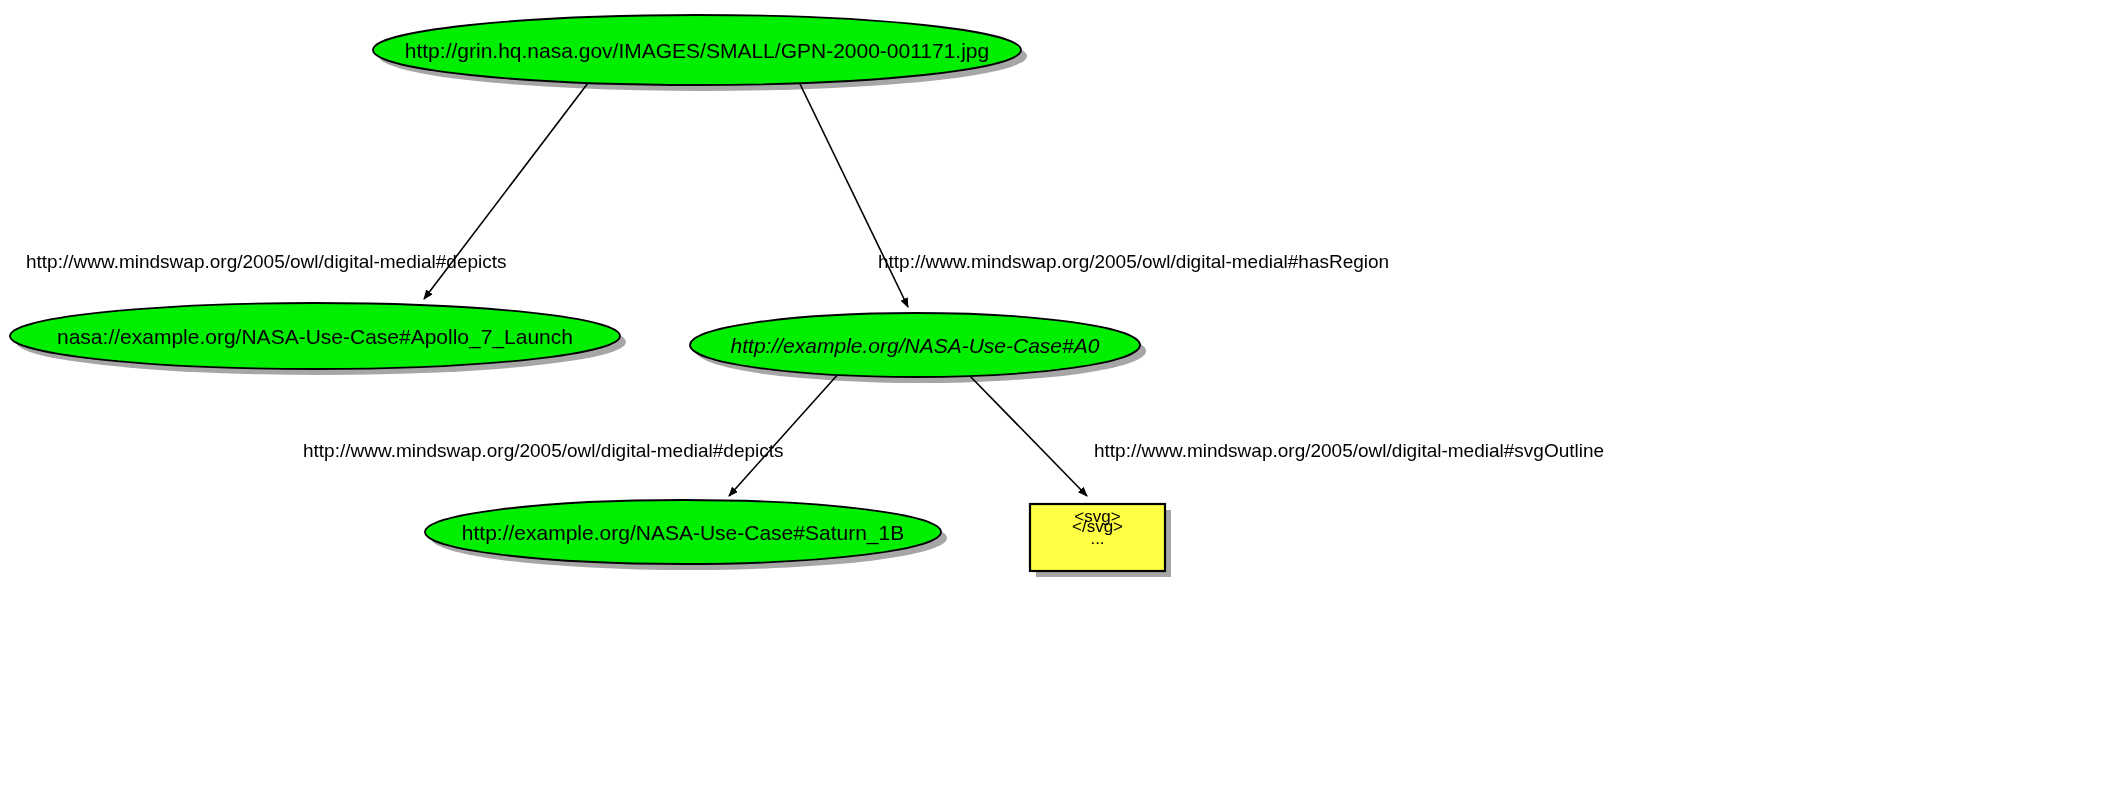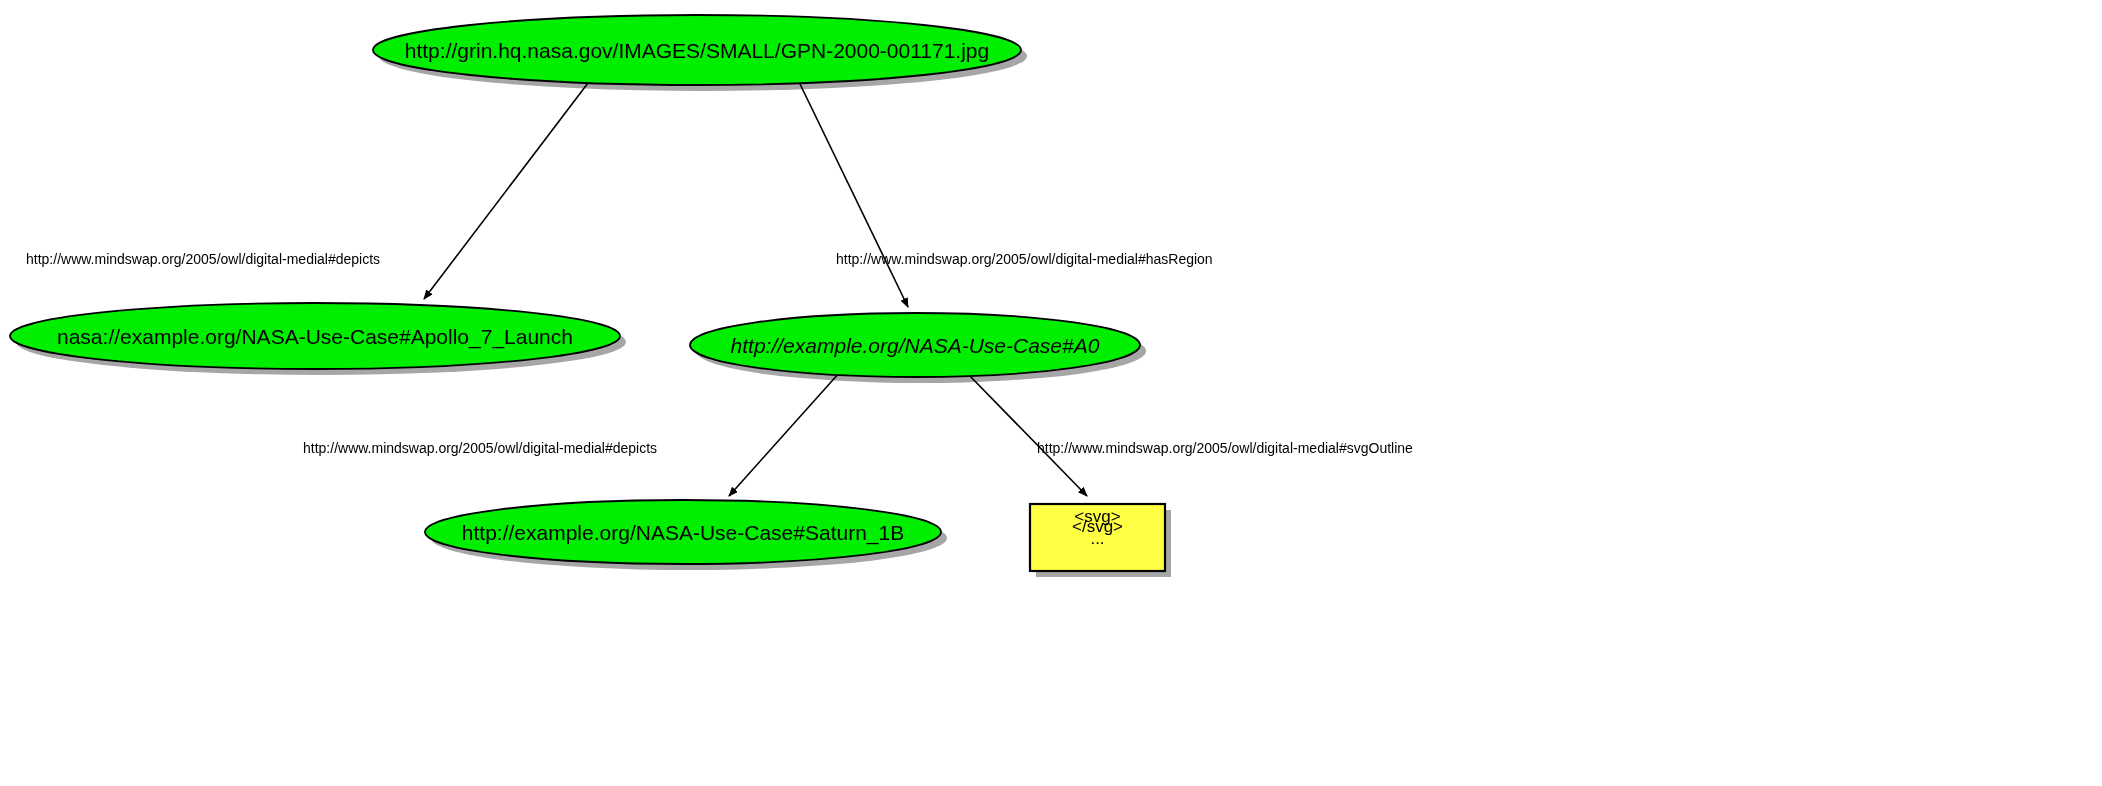--- a/index.html
+++ b/index.html
@@ -21,21 +21,21 @@
   }
   #graph-svg {
     position: absolute;
     left: 0;
     top: 0;
     width: 2102px;
     height: 786px;
   }
   .edge-label {
     position: absolute;
-    font-size: 14px;
+    font-size: 19px;
     color: #000000;
     white-space: nowrap;
     line-height: 1;
   }
   .node-label {
     position: absolute;
     font-size: 21px;
     color: #000000;
     white-space: nowrap;
     line-height: 1;
@@ -88,18 +88,18 @@
 
   <div id="label-layer">
       <div class="node-label" style="left: 697px; top: 50px;">http://grin.hq.nasa.gov/IMAGES/SMALL/GPN-2000-001171.jpg</div>
       <div class="node-label" style="left: 315px; top: 336px;">nasa://example.org/NASA-Use-Case#Apollo_7_Launch</div>
       <div class="node-label" style="left: 915px; top: 345px; font-style: italic;">http://example.org/NASA-Use-Case#A0</div>
       <div class="node-label" style="left: 683px; top: 532px; text-align: right;">http://example.org/NASA-Use-Case#Saturn_1B</div>
       <div class="box-label" style="left: 1097.5px; top: 515.5px;">&lt;svg&gt;</div>
       <div class="box-label" style="left: 1097.5px; top: 537.5px;">...</div>
       <div class="box-label" style="left: 1097.5px; top: 526px;">&lt;/svg&gt;</div>
       <div class="edge-label" style="left: 26px; top: 252px;">http://www.mindswap.org/2005/owl/digital-medial#depicts</div>
-      <div class="edge-label" style="left: 836px; top: 252px;">http://www.mindswap.org/2005/owl/digital-medial#hasRegion</div>
+      <div class="edge-label" style="left: 878px; top: 252px;">http://www.mindswap.org/2005/owl/digital-medial#hasRegion</div>
       <div class="edge-label" style="left: 303px; top: 441px;">http://www.mindswap.org/2005/owl/digital-medial#depicts</div>
-      <div class="edge-label" style="left: 1037px; top: 441px;">http://www.mindswap.org/2005/owl/digital-medial#svgOutline</div>
+      <div class="edge-label" style="left: 1094px; top: 441px;">http://www.mindswap.org/2005/owl/digital-medial#svgOutline</div>
     </div>
 
 </div>
 
 </body></html>

